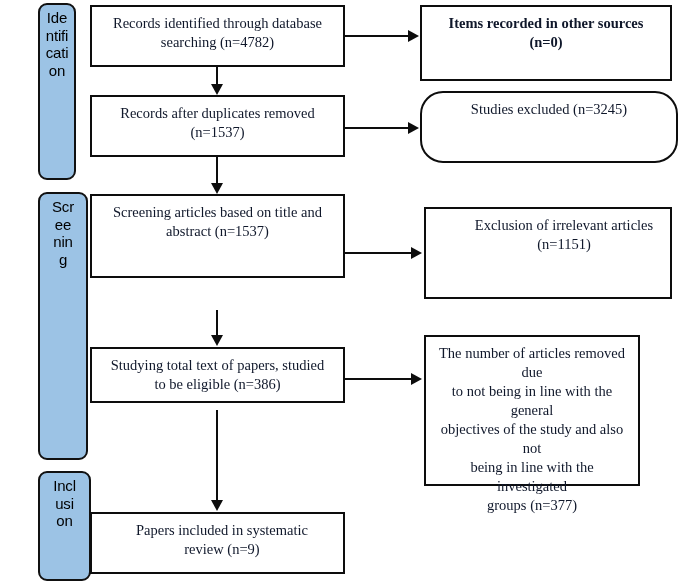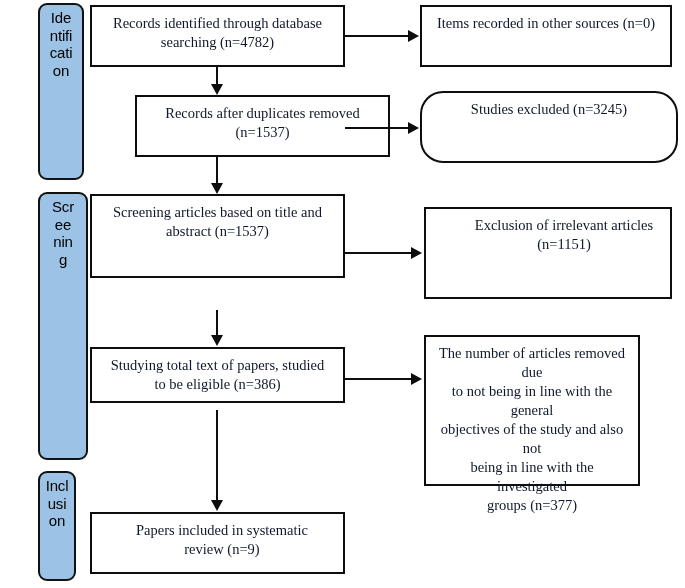--- a/index.html
+++ b/index.html
@@ -72,56 +72,56 @@
     border-top: 6px solid transparent;
     border-bottom: 6px solid transparent;
     border-left: 11px solid #0d0d0d;
   }
 </style>
 </head>
 <body>
 
 <div id="diagram-root">
 
-  <div class="stage-label" style="left:38px; top:3px; width:46px; height:177px;">
+  <div class="stage-label" style="left:38px; top:3px; width:38px; height:177px;">
     <span class="ln">Ide</span>
     <span class="ln">ntifi</span>
     <span class="ln">cati</span>
     <span class="ln">on</span>
   </div>
 
   <div class="stage-label" style="left:38px; top:192px; width:50px; height:268px;">
     <span class="ln">Scr</span>
     <span class="ln">ee</span>
     <span class="ln">nin</span>
     <span class="ln">g</span>
   </div>
 
-  <div class="stage-label" style="left:38px; top:471px; width:38px; height:110px;">
+  <div class="stage-label" style="left:38px; top:471px; width:53px; height:110px;">
     <span class="ln">Incl</span>
     <span class="ln">usi</span>
     <span class="ln">on</span>
   </div>
 
   <div class="pbox" style="left:90px; top:5px; width:255px; height:62px;">
     <span class="txt">Records identified through database</span>
     <span class="txt">searching (n=4782)</span>
   </div>
 
-  <div class="pbox" style="left:420px; top:5px; width:252px; height:62px;">
+  <div class="pbox" style="left:420px; top:5px; width:252px; height:76px;font-weight:bold;">
     <span class="txt">Items recorded in other sources (n=0)</span>
   </div>
 
   <div class="h-line" style="left:345px; top:35px; width:65px;"></div>
   <div class="arrow-right" style="left:408px; top:30px;"></div>
 
   <div class="v-line" style="left:216px; top:67px; height:23px;"></div>
   <div class="arrow-down" style="left:211px; top:84px;"></div>
 
-  <div class="pbox" style="left:90px; top:95px; width:255px; height:62px;margin-left:45px;">
+  <div class="pbox" style="left:90px; top:95px; width:255px; height:62px;">
     <span class="txt">Records after duplicates removed</span>
     <span class="txt">(n=1537)</span>
   </div>
 
   <div class="pbox" style="left:420px; top:91px; width:258px; height:72px;border-radius:23px;">
     <span class="txt">Studies excluded (n=3245)</span>
   </div>
 
   <div class="h-line" style="left:345px; top:127px; width:65px;"></div>
   <div class="arrow-right" style="left:408px; top:122px;"></div>

